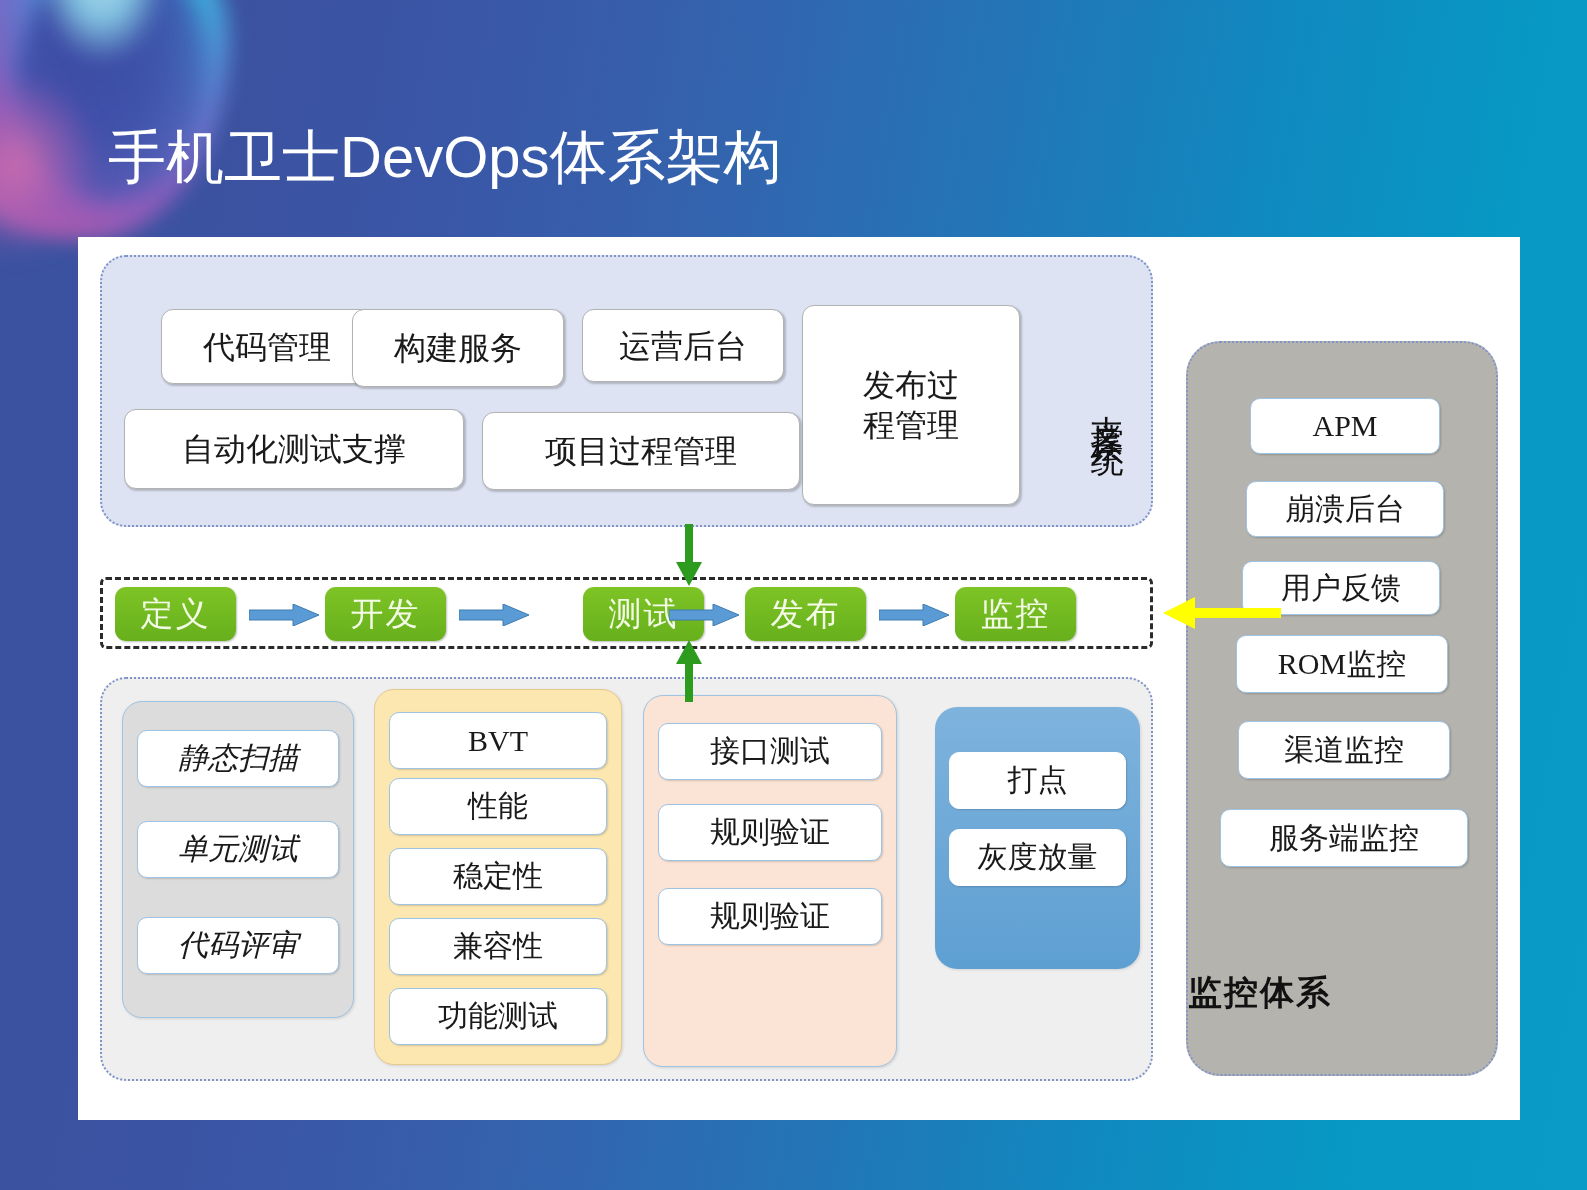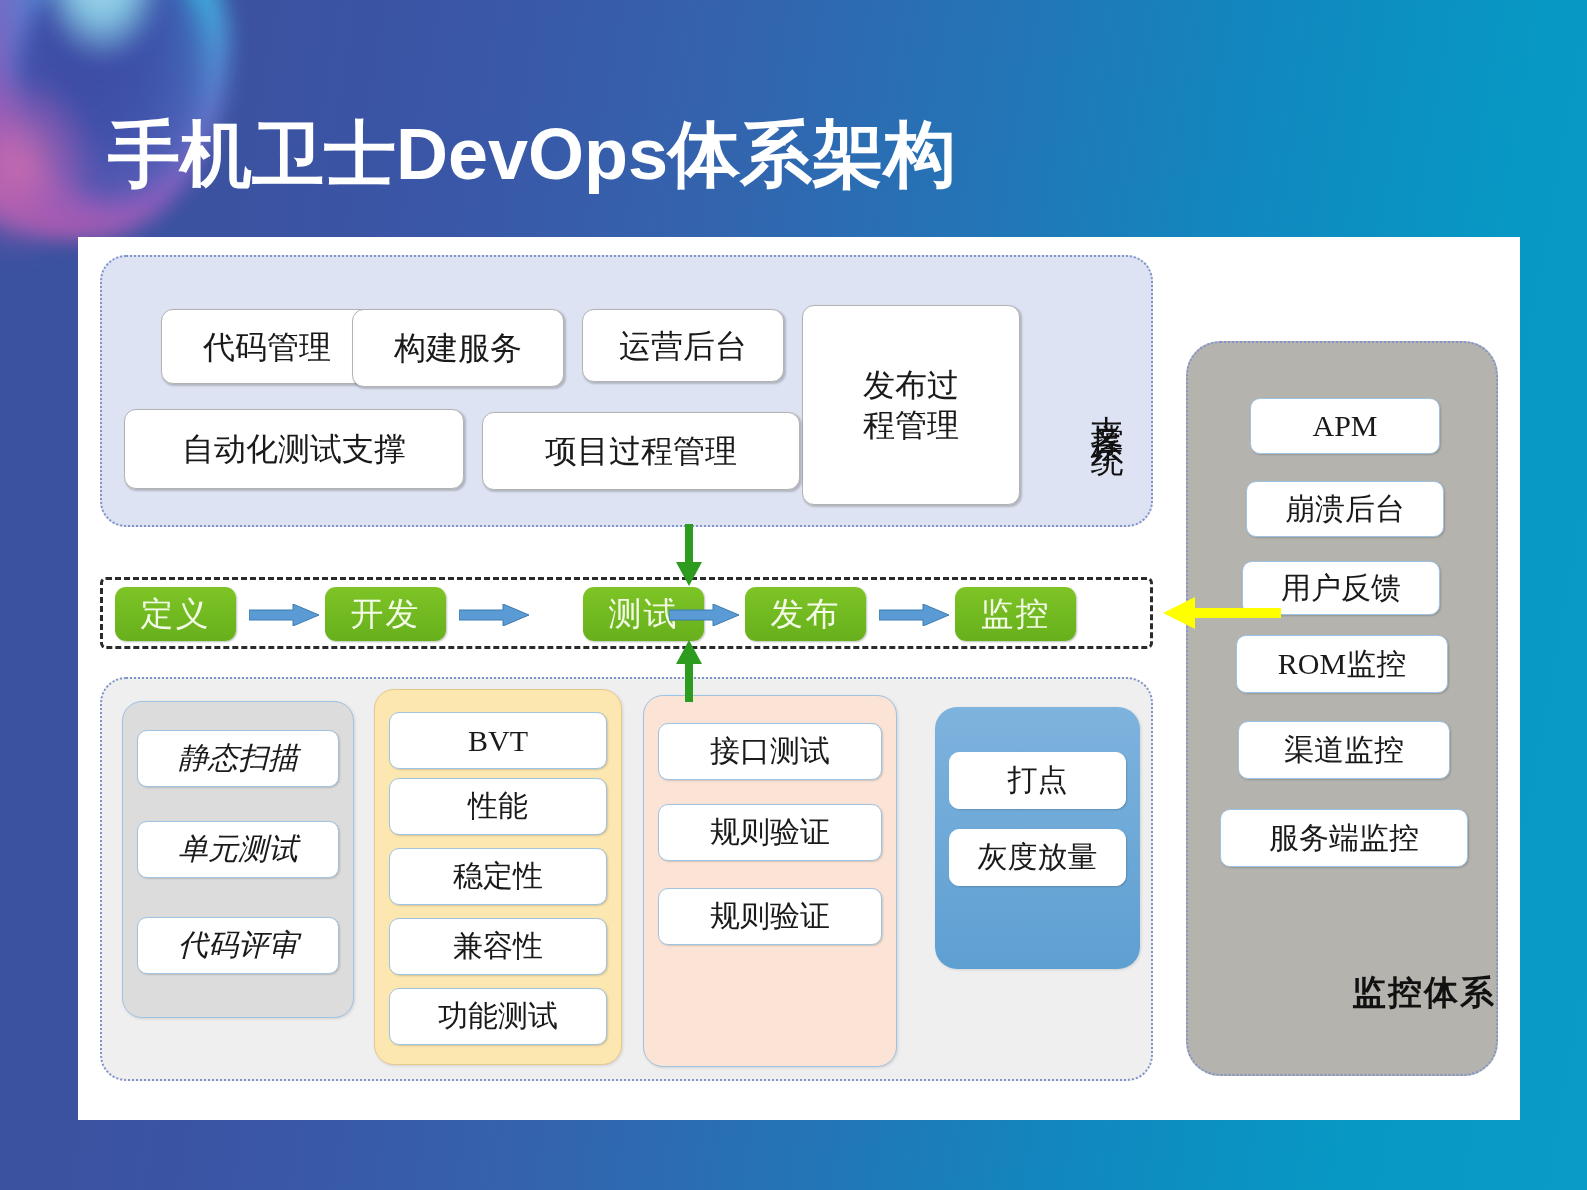--- a/index.html
+++ b/index.html
@@ -51,24 +51,24 @@
   .swirl-d {
     position: absolute; left: 12px; top: 170px;
     width: 150px; height: 170px;
     border-radius: 50%;
     background: radial-gradient(ellipse at 50% 50%, rgba(206,110,172,.9) 0%, rgba(160,92,180,.55) 48%, rgba(120,80,170,0) 80%);
     filter: blur(12px);
   }
 
   .slide-title {
     position: absolute;
-    left: 108px; top: 107px;
+    left: 108px; top: 119px;
     font-family: "Liberation Sans", "DejaVu Sans", sans-serif;
-    font-weight: bold;
-    font-size: 72px;
+    font-weight: normal;
+    font-size: 58px;
     letter-spacing: 0px;
     color: #ffffff;
     white-space: nowrap;
     z-index: 5;
   }
 
   
   .canvas {
     position: absolute;
     left: 78px; top: 237px;
@@ -211,21 +211,21 @@
     border: 1.6px solid #9fc3e3;
     border-radius: 10px;
     box-sizing: border-box;
     display: flex; align-items: center; justify-content: center;
     font-size: 30px; color: #1a1a1a;
     box-shadow: 1px 1px 2px rgba(0,0,0,.18);
   }
   .monitor-title {
     position: absolute;
     left: 0; right: 0; bottom: 58px;
-    text-align: right;
+    text-align: left;
     font-family: "Liberation Sans", "DejaVu Sans", sans-serif;
     font-weight: bold;
     font-size: 34px;
     color: #111;
     letter-spacing: 2px;
   }
 </style>
 </head>
 <body>
 

